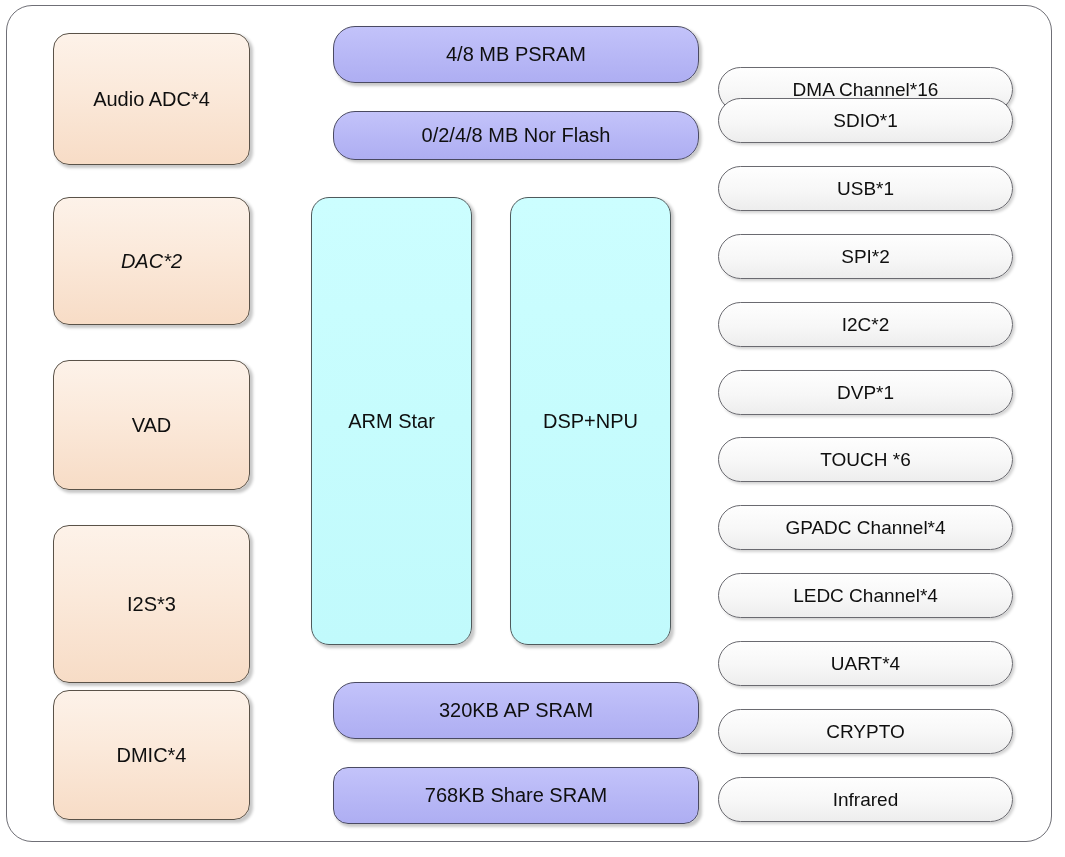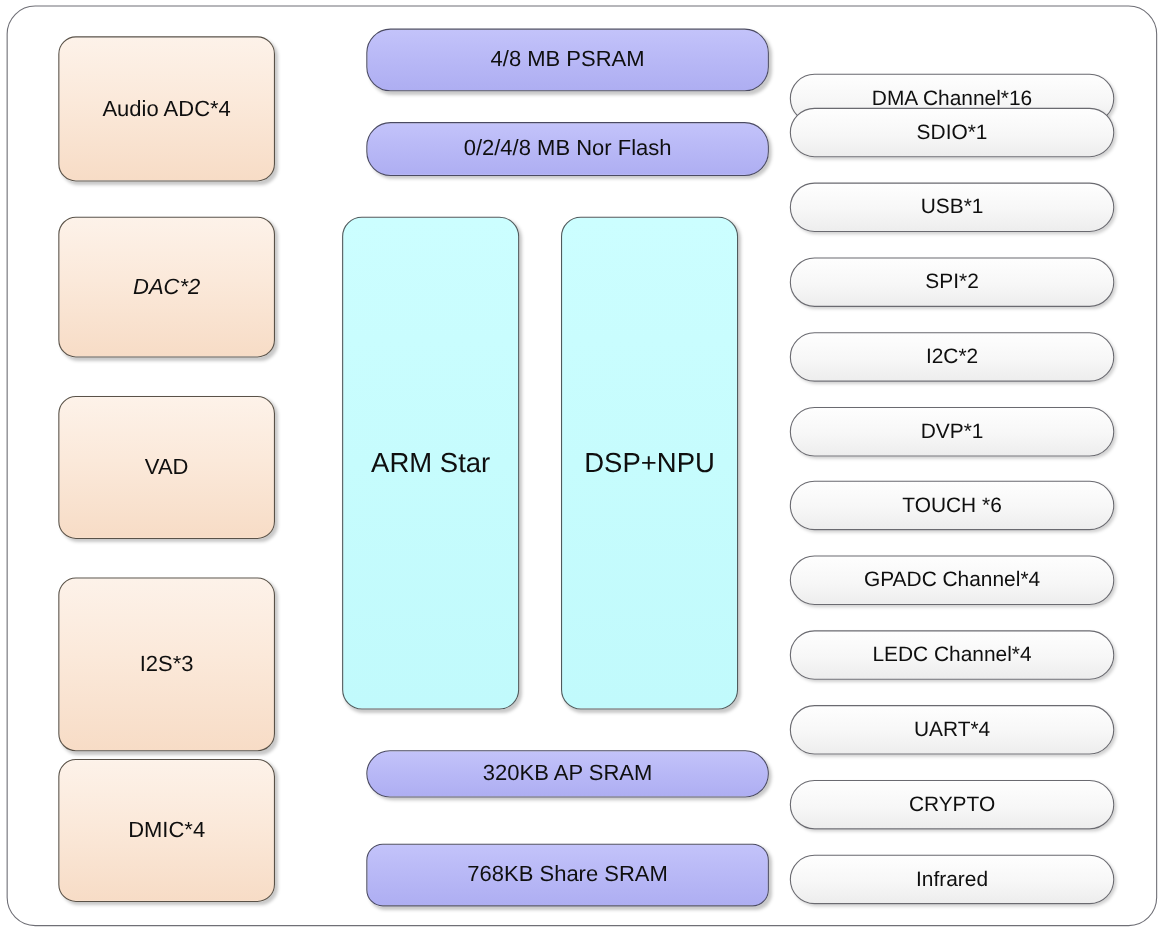--- a/index.html
+++ b/index.html
@@ -59,21 +59,21 @@
     border-radius: 22px;
     font-size: 20px;
     border-color: #4a4a62;
     margin-left: 28px;
   }
 
   
   .block.core {
     background: linear-gradient(180deg, #ccfeff 0%, #c6fcfd 50%, #c1fafc 100%);
     border-radius: 18px;
-    font-size: 25px;
+    font-size: 20px;
     border-color: #4f5a5c;
     align-items: center;
   }
 
   
   .block.peripheral {
     background: linear-gradient(180deg, #fefefe 0%, #f7f7f7 55%, #ededed 100%);
     border-radius: 24px;
     font-size: 19px;
     border-color: #6a6a70;
@@ -116,21 +116,21 @@
   </div>
 
   <div class="block core" style="left:311px; top:197px; width:161px; height:448px;">
     <span>ARM Star</span>
   </div>
 
   <div class="block core" style="left:510px; top:197px; width:161px; height:448px;">
     <span>DSP+NPU</span>
   </div>
 
-  <div class="block memory" style="left:305px; top:682px; width:366px; height:43px;">
+  <div class="block memory" style="left:305px; top:682px; width:366px; height:57px;">
     <span>320KB AP SRAM</span>
   </div>
 
   <div class="block memory" style="left:305px; top:767px; width:366px; height:57px;border-radius:15px;">
     <span>768KB Share SRAM</span>
   </div>
 
   <div class="block peripheral" style="left:718px; top:30px; width:295px; height:45px;margin-top:37px;">
     <span>DMA Channel*16</span>
   </div>

